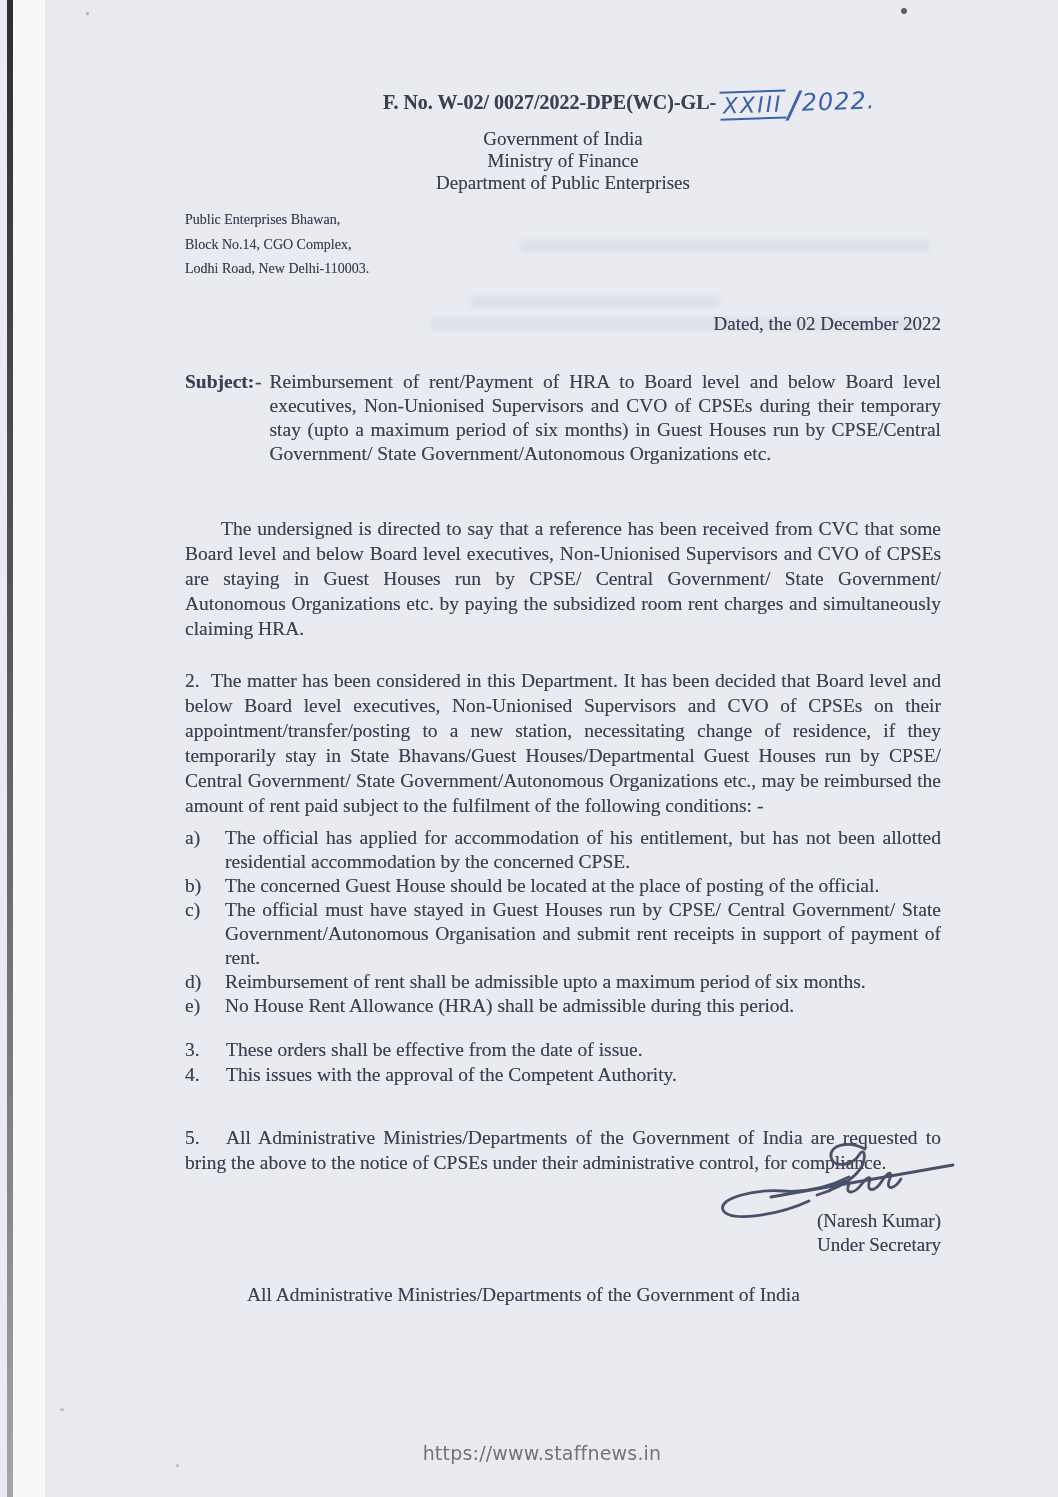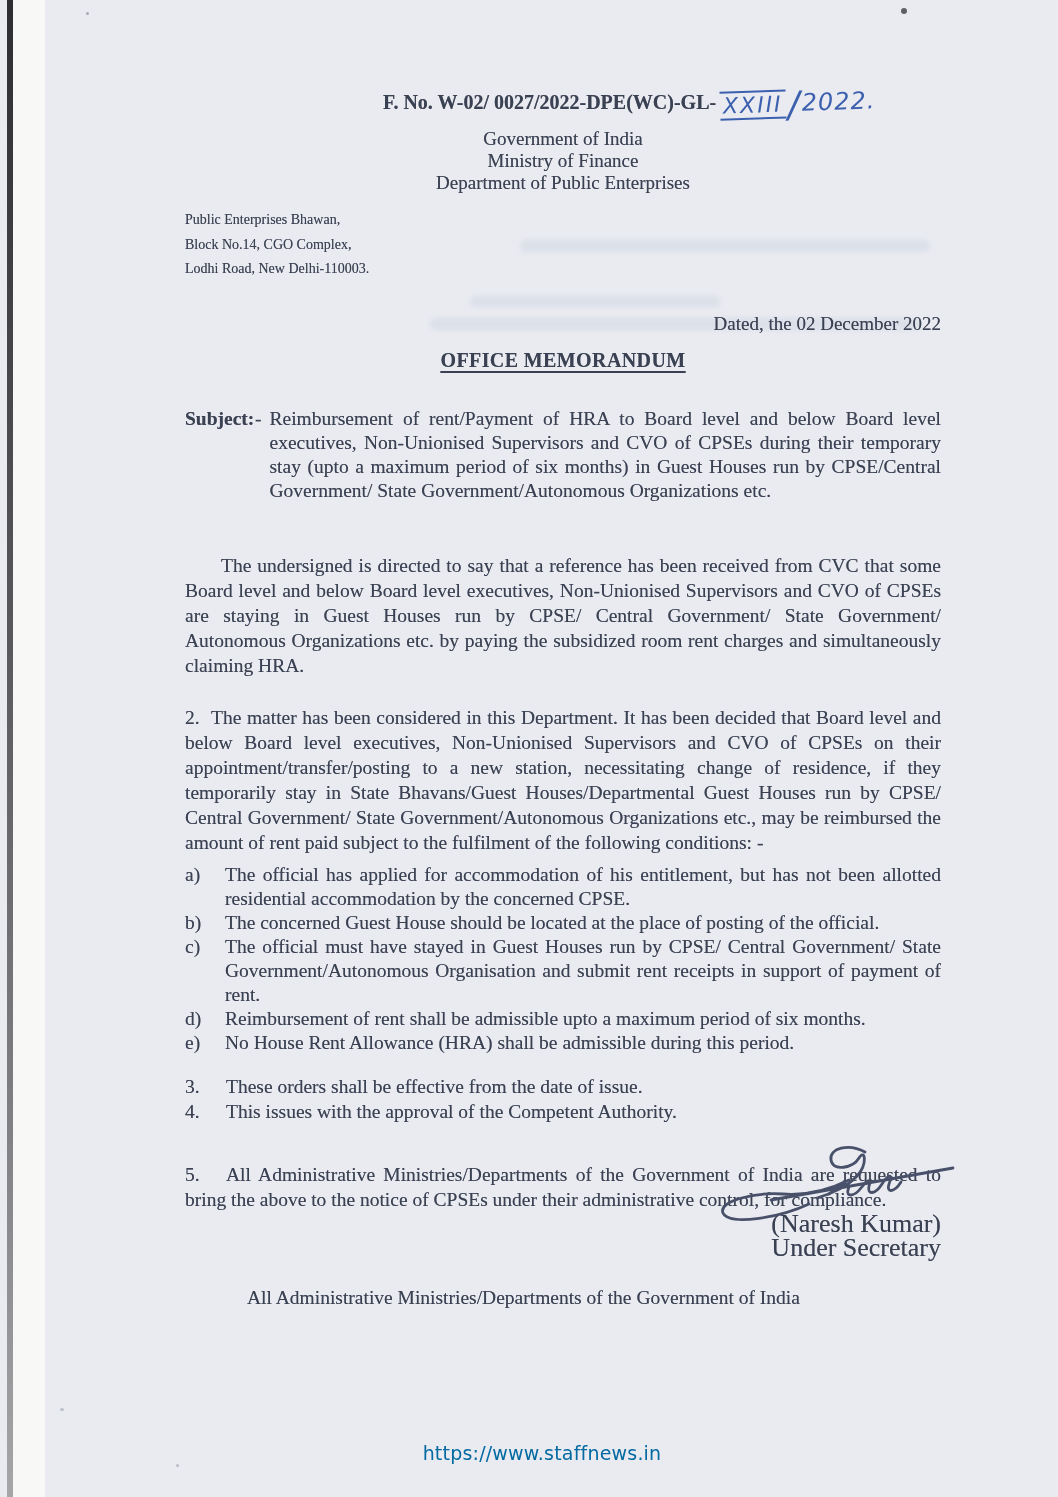--- a/index.html
+++ b/index.html
@@ -72,28 +72,28 @@
 
   .conds { margin-top:8px; }
   .cond { display:flex; font-size:19.5px; line-height:24px; }
   .cond-letter { width:40px; flex:none; }
   .cond-text { flex:1; text-align:justify; }
 
   .p3 { margin-top:19px; }
   .p4 { }
   .p5 { margin-top:38px; }
 
-  .sig { position:relative; text-align:right; font-size:26px; line-height:24px; }
+  .sig { position:relative; text-align:right; margin-top:34px; font-size:19px; line-height:24px; }
   .sig-svg { position:absolute; right:-22px; top:-72px; }
   .to { font-size:19.5px; margin-top:3px; }
   .addressee { font-size:19.5px; margin-top:27px; margin-left:62px; }
 
   .footer {
     position:absolute; left:26px; right:0; bottom:33px; text-align:center;
-    font-family:"DejaVu Sans", sans-serif; font-size:19px; color:#0369a1;
+    font-family:"DejaVu Sans", sans-serif; font-size:19px; color:#737373;
     text-shadow:none; letter-spacing:0.2px;
   }
 </style>
 </head>
 <body>
 
 <div class="page">
 
   <div class="scan-edge-dark"></div>
   <div class="scan-edge-white"></div>
@@ -118,21 +118,20 @@
     </div>
 
     <div class="addr">
       <div>Public Enterprises Bhawan,</div>
       <div>Block No.14, CGO Complex,</div>
       <div>Lodhi Road, New Delhi-110003.</div>
     </div>
 
     <div class="date">Dated, the 02 December 2022</div>
 
-    <div class="heading">OFFICE MEMORANDUM</div>
 
     <div class="subject">
       <span class="subject-label">Subject:</span>
       <span class="subject-dash">-</span>
       <span class="subject-text">Reimbursement of rent/Payment of HRA to Board level and below Board level executives, Non-Unionised Supervisors and CVO of CPSEs during their temporary stay (upto a maximum period of six months) in Guest Houses run by CPSE/Central Government/ State Government/Autonomous Organizations etc.</span>
     </div>
 
     <p class="para p1">The undersigned is directed to say that a reference has been received from CVC that some Board level and below Board level executives, Non-Unionised Supervisors and CVO of CPSEs are staying in Guest Houses run by CPSE/ Central Government/ State Government/ Autonomous Organizations etc. by paying the subsidized room rent charges and simultaneously claiming HRA.</p>
 
     <p class="para p2"><span class="num num-sm">2.</span><span>The matter has been considered in this Department.  It has been decided that Board level and below Board level executives, Non-Unionised Supervisors and CVO of CPSEs on their appointment/transfer/posting to a new station, necessitating change of residence, if they temporarily stay in State Bhavans/Guest Houses/Departmental Guest Houses run by CPSE/ Central Government/ State Government/Autonomous Organizations etc., may be reimbursed the amount of rent paid subject to the fulfilment of the following conditions: -</span></p>

